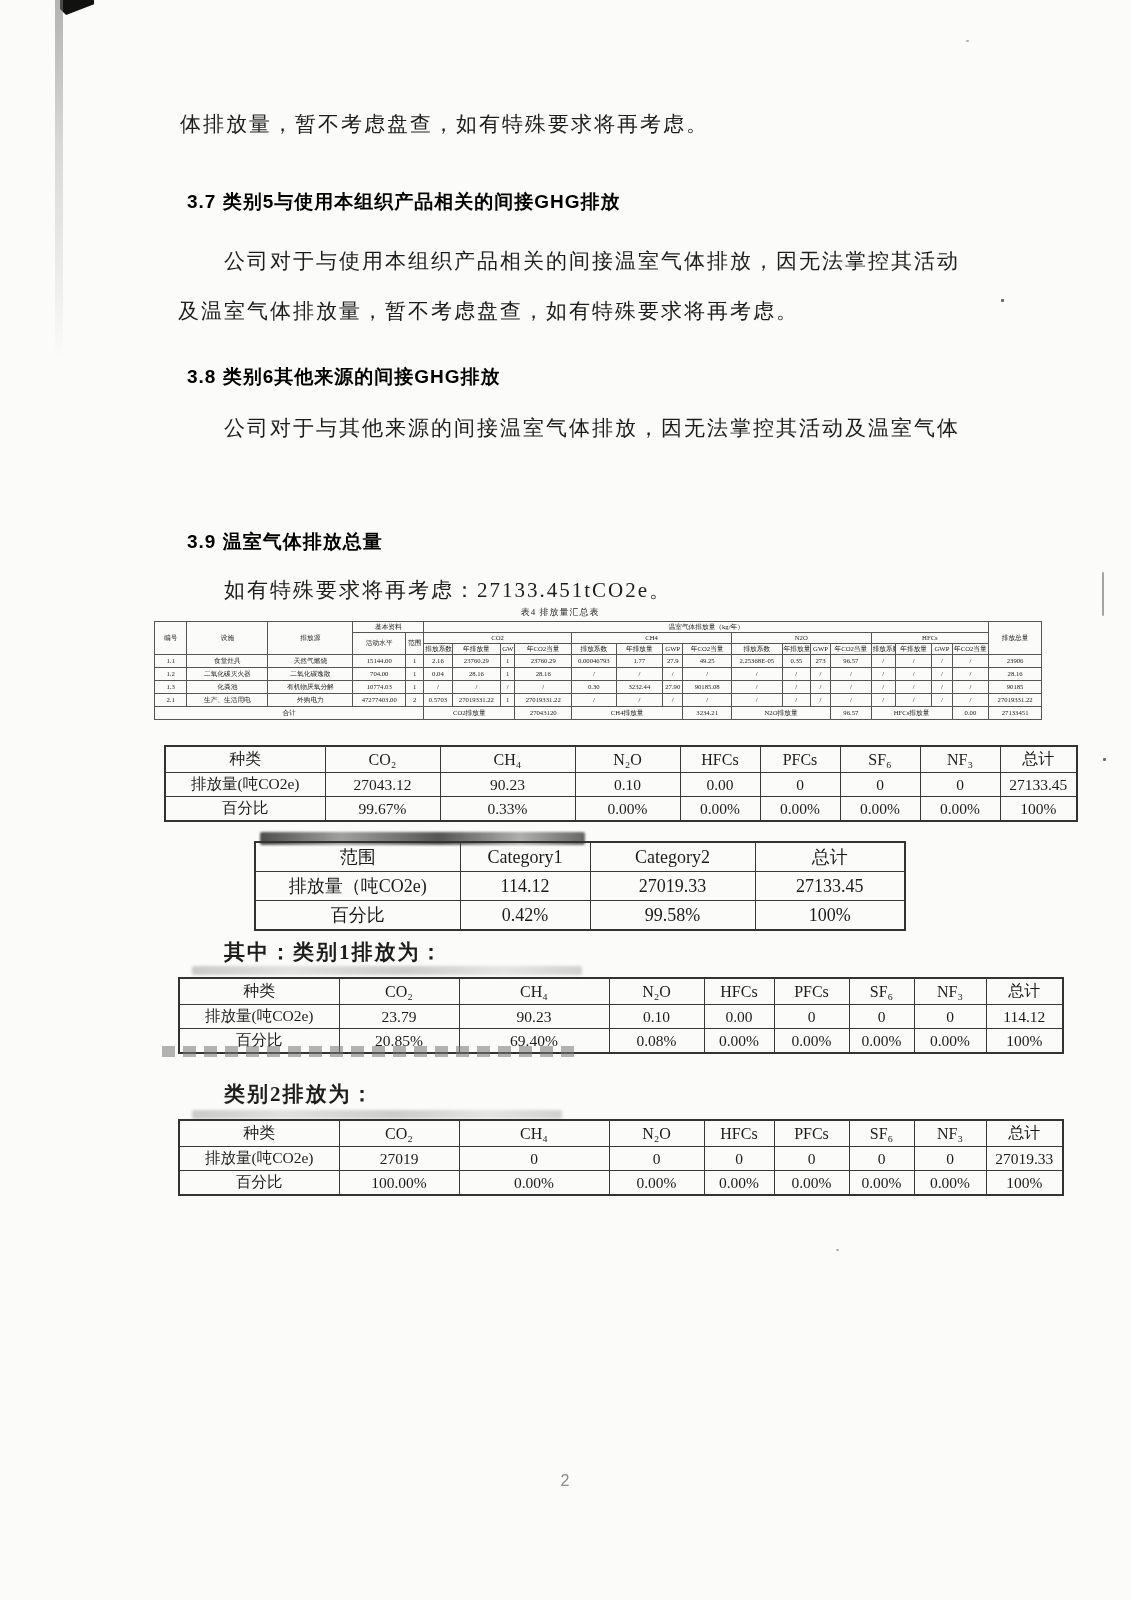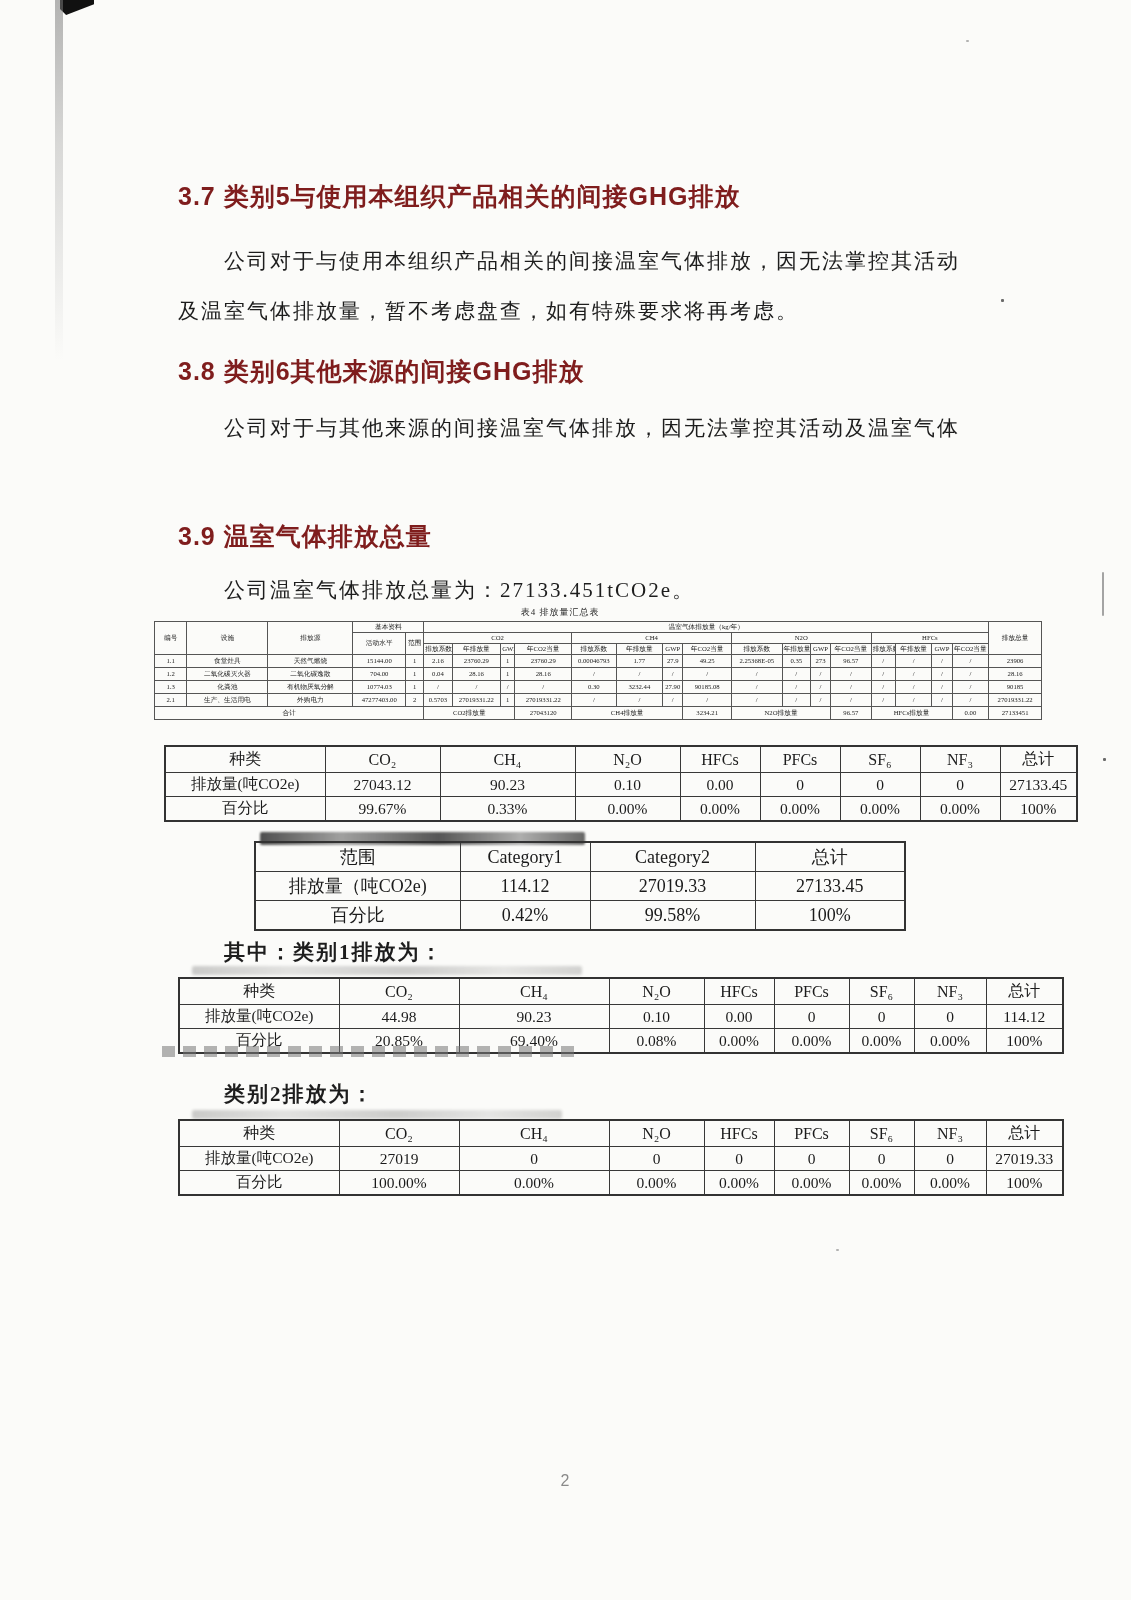--- a/index.html
+++ b/index.html
@@ -21,22 +21,22 @@
   .speck{position:absolute;background:#6a6a6a;border-radius:1px;}
   .smudge{position:absolute;border-radius:2px;filter:blur(1px);
     background:linear-gradient(90deg,rgba(35,35,35,.8),rgba(70,70,70,.5) 25%,rgba(30,30,30,.75) 55%,rgba(80,80,80,.45) 80%,rgba(40,40,40,.7));}
   .smudge.light{opacity:.28;filter:blur(1.4px);}
   .ghost-cut{
     position:absolute;height:11px;opacity:.55;filter:blur(.5px);
     background:repeating-linear-gradient(90deg,#777 0 13px,transparent 13px 21px);
   }
   
   .body-line{position:absolute;font-size:21px;letter-spacing:2px;white-space:nowrap;margin:0;}
-  .heading{position:absolute;font-size:25px;font-weight:bold;letter-spacing:1px;white-space:nowrap;margin:0;
-    font-family:"Liberation Sans","DejaVu Sans",sans-serif;color:#7f1d1d;}
+  .heading{position:absolute;font-size:19px;font-weight:bold;letter-spacing:1px;white-space:nowrap;margin:9px;
+    font-family:"Liberation Sans","DejaVu Sans",sans-serif;color:#000000;}
   .lead{position:absolute;font-size:21px;font-weight:600;letter-spacing:2px;white-space:nowrap;margin:0;}
   .page-number{position:absolute;top:1472px;left:0;width:100%;text-align:center;font-size:16px;color:#8a8a8a;
     font-family:"Liberation Sans","DejaVu Sans",sans-serif;letter-spacing:1px;}
   
   table{border-collapse:collapse;position:absolute;table-layout:fixed;background:transparent;color:#1b1b1b;}
   th,td{font-weight:normal;text-align:center;vertical-align:middle;overflow:hidden;white-space:nowrap;}
   .gas-table{border:2px solid #333;}
   .gas-table th,.gas-table td{border:1.4px solid #383838;padding:1px 2px;font-size:15.5px;}
   .gas-table thead th{height:23px;font-size:16px;}
   .gas-table tbody tr{height:19px;}
@@ -56,30 +56,31 @@
 <div class="page">
 
   <div class="artifact-corner"></div>
   <div class="artifact-vline"></div>
   <div class="speck" style="left:1001px;top:299px;width:3px;height:3px;"></div>
   <div class="speck" style="left:1102px;top:572px;width:2px;height:44px;opacity:.6;"></div>
   <div class="speck" style="left:1103px;top:758px;width:3px;height:3px;"></div>
   <div class="speck" style="left:966px;top:40px;width:3px;height:2px;opacity:.5;"></div>
   <div class="speck" style="left:836px;top:1249px;width:3px;height:2px;opacity:.5;"></div>
 
+  <p class="body-line" style="left:180px;top:110px;">体排放量，暂不考虑盘查，如有特殊要求将再考虑。</p>
 
   <h2 class="heading" style="left:178px;top:180px;">3.7 类别5与使用本组织产品相关的间接GHG排放</h2>
   <p class="body-line" style="left:178px;top:297px;">及温室气体排放量，暂不考虑盘查，如有特殊要求将再考虑。</p>
   <p class="body-line" style="left:224px;top:247px;">公司对于与使用本组织产品相关的间接温室气体排放，因无法掌控其活动</p>
 
   <h2 class="heading" style="left:178px;top:355px;text-align:center;">3.8 类别6其他来源的间接GHG排放</h2>
   <p class="body-line" style="left:224px;top:414px;">公司对于与其他来源的间接温室气体排放，因无法掌控其活动及温室气体</p>
 
   <h2 class="heading" style="left:178px;top:520px;">3.9 温室气体排放总量</h2>
-  <p class="body-line" style="left:224px;top:576px;">公司温室气体排放总量为：27133.451tCO2e。</p>
+  <p class="body-line" style="left:224px;top:576px;">如有特殊要求将再考虑：27133.451tCO2e。</p>
 
   <div class="detail-caption">表4  排放量汇总表</div>
   <table id="detail-table" class="detail" style="left:154px;top:621px;width:888px;">
     <colgroup>
       <col style="width:32px">
         <col style="width:80px">
         <col style="width:84px">
         <col style="width:52px">
         <col style="width:18px">
       <col style="width:28px">
@@ -356,21 +357,21 @@
           <th>HFCs</th>
           <th>PFCs</th>
           <th>SF₆</th>
           <th>NF₃</th>
           <th>总计</th>
         </tr>
       </thead>
       <tbody>
         <tr>
           <th>排放量(吨CO2e)</th>
-          <td>44.98</td>
+          <td>23.79</td>
           <td>90.23</td>
           <td>0.10</td>
           <td>0.00</td>
           <td>0</td>
           <td>0</td>
           <td>0</td>
           <td>114.12</td>
         </tr>
         <tr>
           <th>百分比</th>

